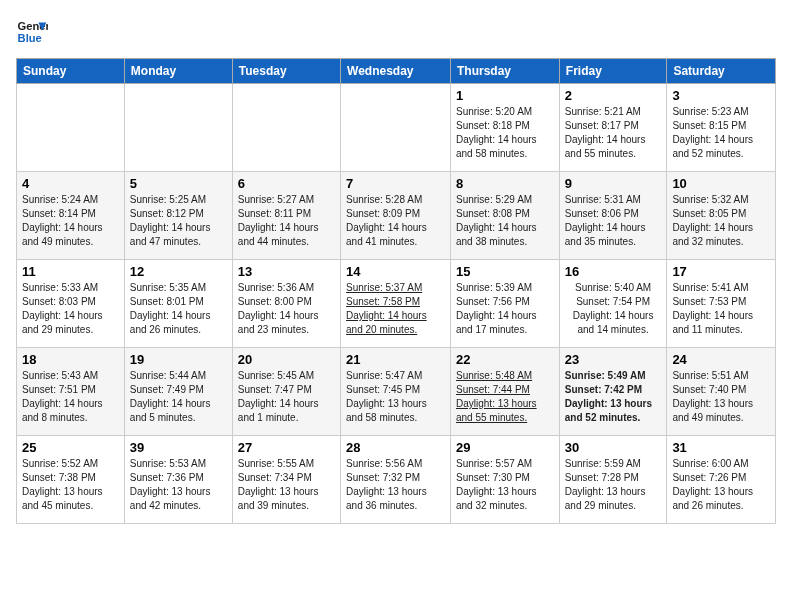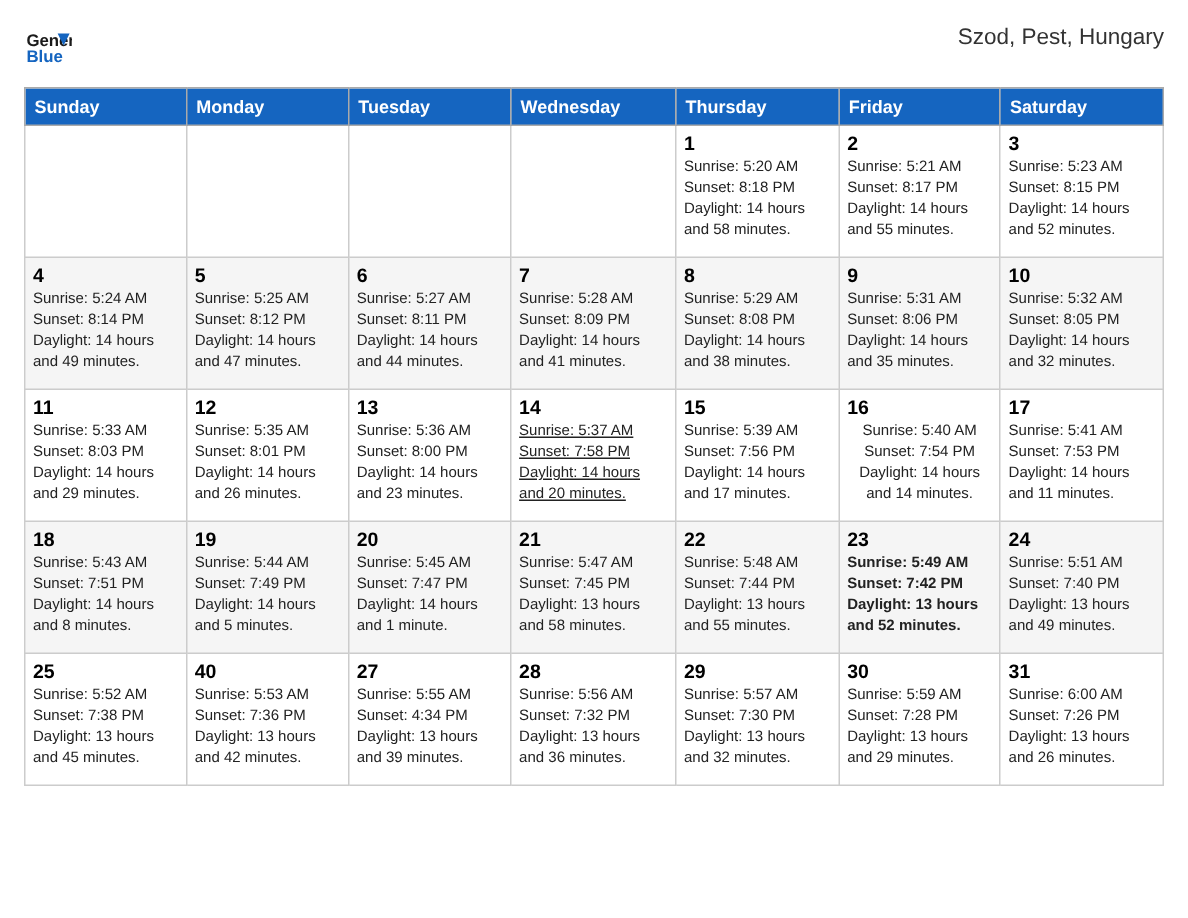--- a/index.html
+++ b/index.html
@@ -91,21 +91,20 @@
     <svg class="logo-icon" viewBox="0 0 40 40">
       <rect x="0" y="0" width="40" height="40" fill="white"></rect>
       <text x="2" y="18" font-size="14" font-weight="bold" fill="#1a1a1a" font-family="Arial">General</text>
       <text x="2" y="32" font-size="14" font-weight="bold" fill="#1565c0" font-family="Arial">Blue</text>
       <polygon points="28,8 38,8 33,18" fill="#1565c0"></polygon>
     </svg>
     <div class="logo-text">
     </div>
   </div>
   <div class="title-block">
-    <div class="location">Szod, Pest, Hungary</div>
   </div>
 </div>
 
 <table class="calendar">
   <thead>
     <tr id="dow-header">
     <th>Sunday</th>
         <th>Monday</th>
         <th>Tuesday</th>
         <th>Wednesday</th>
@@ -268,21 +267,21 @@
         </td>
         <td>
           <span class="day-number">21</span>
           <div class="day-info" style="white-space: pre-line;">Sunrise: 5:47 AM
 Sunset: 7:45 PM
 Daylight: 13 hours
 and 58 minutes.</div>
         </td>
         <td>
           <span class="day-number">22</span>
-          <div class="day-info" style="white-space: pre-line;">Sunrise: 5:48 AM
+          <div class="day-info" style="white-space: pre-line; text-decoration: underline;">Sunrise: 5:48 AM
 Sunset: 7:44 PM
 Daylight: 13 hours
 and 55 minutes.</div>
         </td>
         <td>
           <span class="day-number">23</span>
           <div class="day-info" style="white-space: pre-line; font-weight: bold;">Sunrise: 5:49 AM
 Sunset: 7:42 PM
 Daylight: 13 hours
 and 52 minutes.</div>
@@ -297,30 +296,30 @@
       </tr>
       <tr>
         <td>
           <span class="day-number">25</span>
           <div class="day-info" style="white-space: pre-line;">Sunrise: 5:52 AM
 Sunset: 7:38 PM
 Daylight: 13 hours
 and 45 minutes.</div>
         </td>
         <td>
-          <span class="day-number">40</span>
+          <span class="day-number">39</span>
           <div class="day-info" style="white-space: pre-line;">Sunrise: 5:53 AM
 Sunset: 7:36 PM
 Daylight: 13 hours
 and 42 minutes.</div>
         </td>
         <td>
           <span class="day-number">27</span>
           <div class="day-info" style="white-space: pre-line;">Sunrise: 5:55 AM
-Sunset: 4:34 PM
+Sunset: 7:34 PM
 Daylight: 13 hours
 and 39 minutes.</div>
         </td>
         <td>
           <span class="day-number">28</span>
           <div class="day-info" style="white-space: pre-line;">Sunrise: 5:56 AM
 Sunset: 7:32 PM
 Daylight: 13 hours
 and 36 minutes.</div>
         </td>

